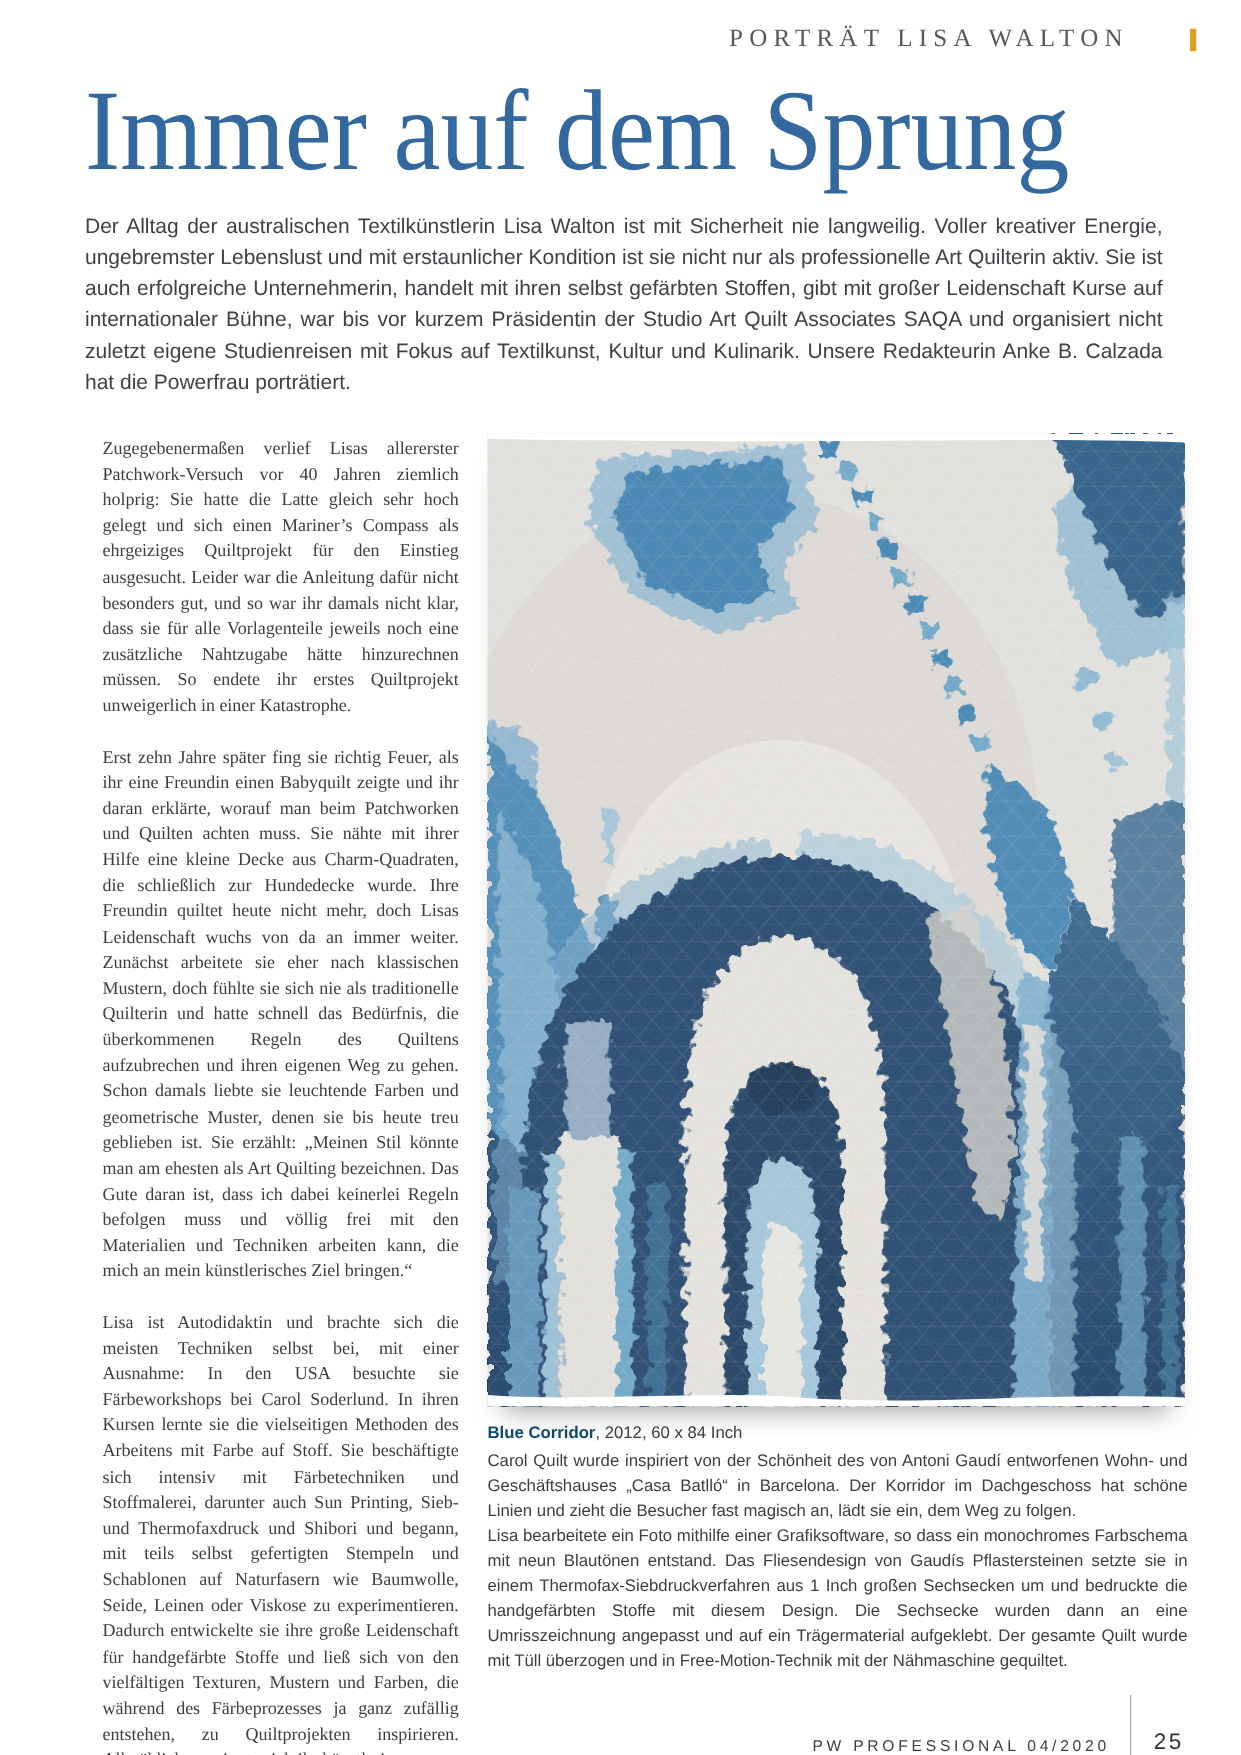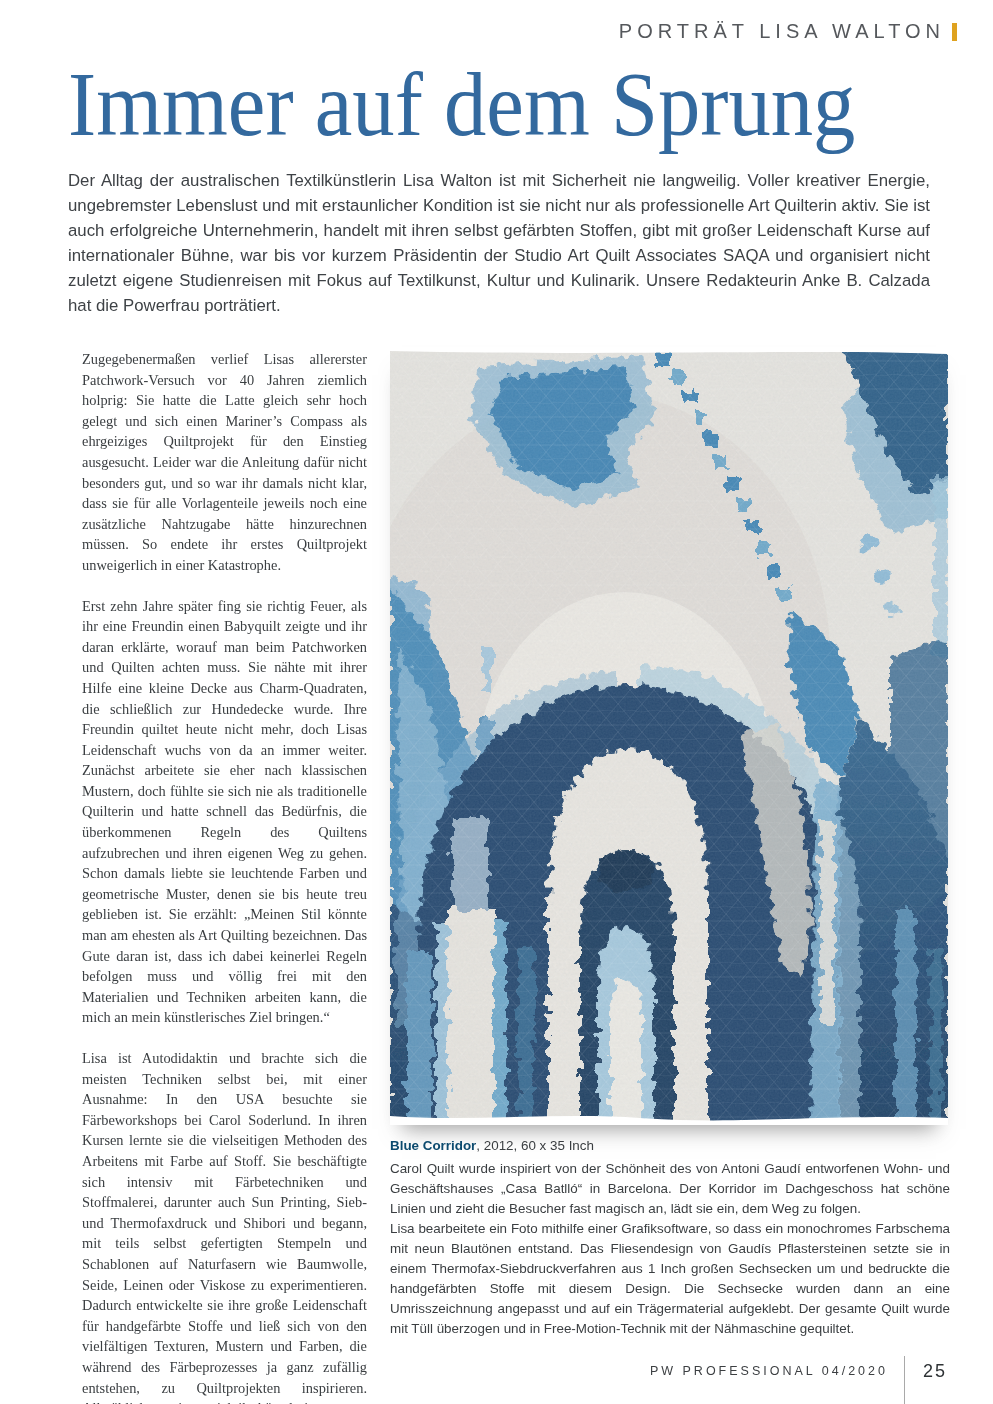--- a/index.html
+++ b/index.html
@@ -8,23 +8,24 @@
     width:993px;height:1404px;
     background:#ffffff;
     font-family:"Liberation Sans",sans-serif;
     color:#3a3e41;
     overflow:hidden;
   }
   
   .kicker{
     position:absolute;top:20px;right:36px;
     display:flex;align-items:center;
-    font-family:Liberation Sans, sans-serif;
+    font-family:Liberation Serif, serif;
     font-size:20px;letter-spacing:5px;color:#55585c;
     white-space:nowrap;
+    gap:42px;
   }
   .accent-bar{
     display:inline-block;width:5px;height:18px;
     background:#dfa21f;margin-left:7px;
   }
   
   .title{
     position:absolute;top:58px;left:68px;margin:0;
     font-family:"Liberation Serif",serif;
     font-weight:400;font-size:92px;line-height:1.0;
@@ -55,21 +56,21 @@
   .caption{
     position:absolute;top:1136px;left:390px;width:560px;
     font-size:13.4px;line-height:20px;text-align:justify;color:#3a3e41;
   }
   .caption p{margin:0;}
   .cap-head{margin-bottom:3px !important;text-align:left;}
   .cap-title{font-weight:bold;color:#0c4a6e;}
   
   .footer{
     position:absolute;top:1356px;left:0;right:46px;height:48px;
-    display:flex;justify-content:flex-end;align-items:flex-start;
+    display:flex;justify-content:flex-end;align-items:flex-end;
   }
   .journal{
     padding-top:8px;
     font-size:12.5px;letter-spacing:3px;color:#3c3f42;white-space:nowrap;
   }
   .v-divider{
     width:1px;height:48px;background:#a9a9a9;margin:0 18px 0 16px;
   }
   .pagenum{
     padding-top:5px;
@@ -209,21 +210,21 @@
       <rect width="558" height="778" fill="url(#hex)"></rect>
       <rect width="558" height="778" filter="url(#speckLight)" opacity="0.5"></rect>
       <rect width="558" height="778" filter="url(#speckDark)" opacity="0.35"></rect>
 
       <path d="M0,0 L558,0 L558,7 C420,2 230,9 0,4 Z" fill="#ffffff"></path>
       <path d="M0,778 L0,769 C80,775 170,765 250,771 C350,778 430,767 558,771 L558,778 Z" fill="#ffffff"></path>
     </svg>
   </figure>
 
   <div class="caption">
-    <p class="cap-head"><span class="cap-title">Blue Corridor</span><span>, 2012, 60 x 35 Inch</span></p>
+    <p class="cap-head"><span class="cap-title">Blue Corridor</span><span>, 2012, 60 x 84 Inch</span></p>
     <p>Carol Quilt wurde inspiriert von der Schönheit des von Antoni Gaudí entworfenen Wohn- und Geschäftshauses „Casa Batlló“ in Barcelona. Der Korridor im Dachgeschoss hat schöne Linien und zieht die Besucher fast magisch an, lädt sie ein, dem Weg zu folgen.</p>
     <p>Lisa bearbeitete ein Foto mithilfe einer Grafiksoftware, so dass ein monochromes Farbschema mit neun Blautönen entstand. Das Fliesendesign von Gaudís Pflastersteinen setzte sie in einem Thermofax-Siebdruckverfahren aus 1 Inch großen Sechsecken um und bedruckte die handgefärbten Stoffe mit diesem Design. Die Sechsecke wurden dann an eine Umrisszeichnung angepasst und auf ein Trägermaterial aufgeklebt. Der gesamte Quilt wurde mit Tüll überzogen und in Free-Motion-Technik mit der Nähmaschine gequiltet.</p>
   </div>
 
   <div class="footer">
     <span class="journal">PW PROFESSIONAL 04/2020</span>
     <div class="v-divider"></div>
     <span class="pagenum">25</span>
   </div>
 

